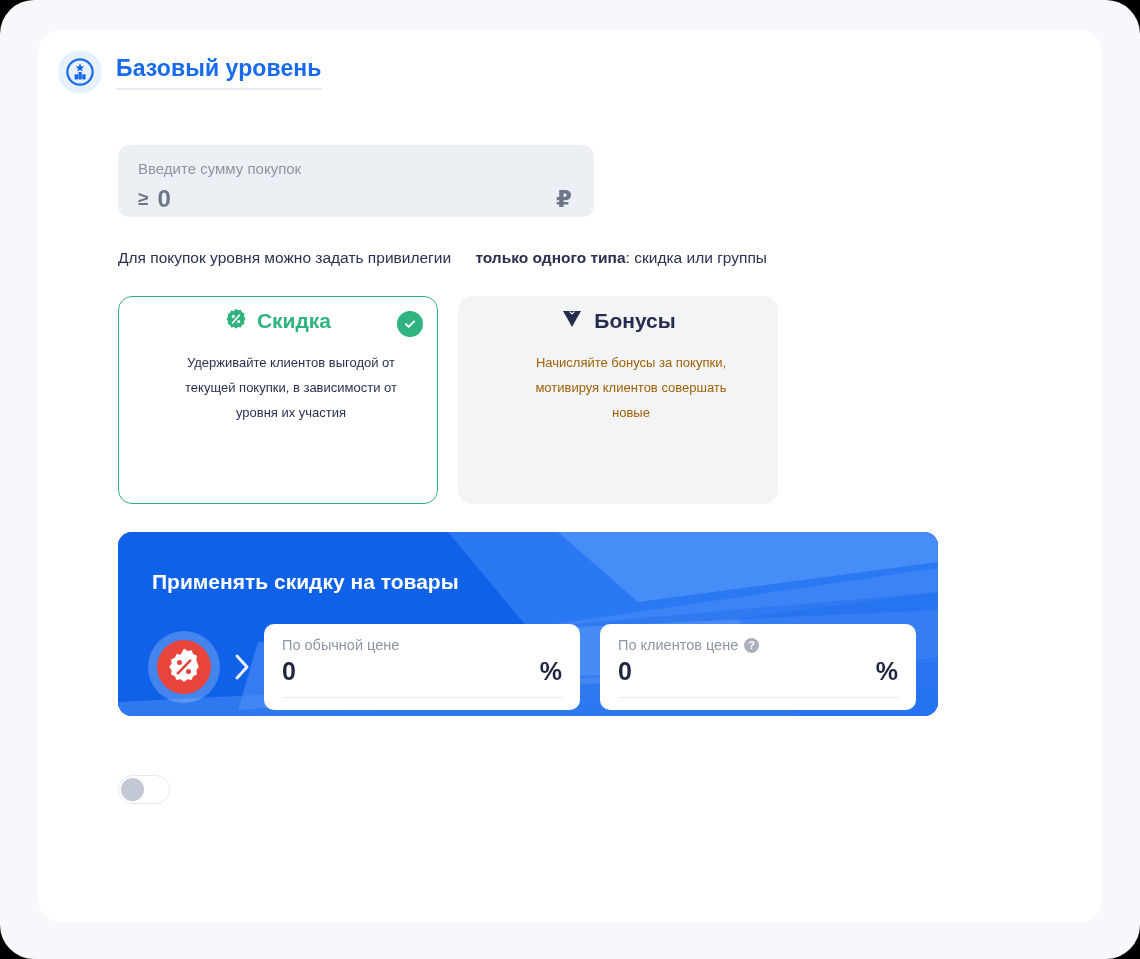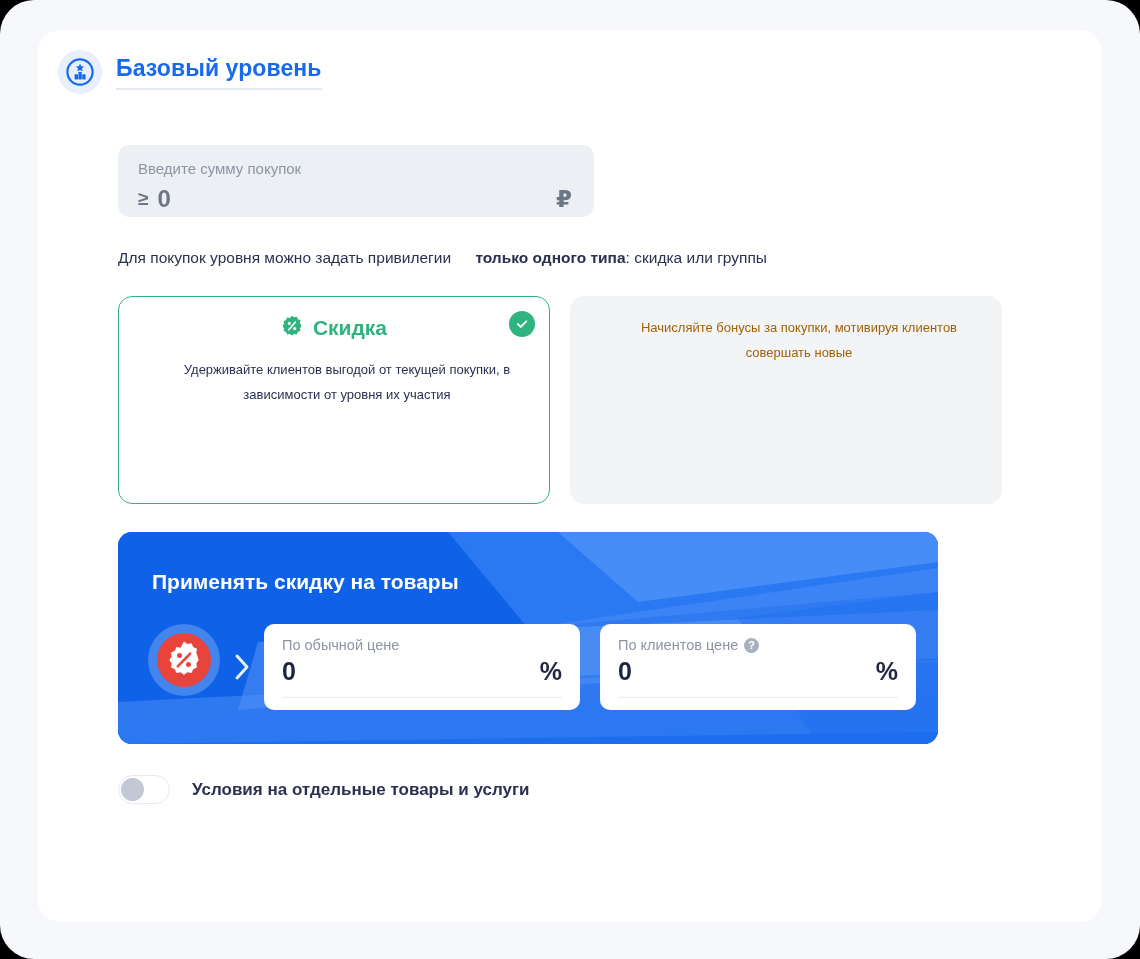--- a/index.html
+++ b/index.html
@@ -122,24 +122,24 @@
 
   
   .options {
     position: absolute;
     left: 80px;
     top: 266px;
     display: flex;
     gap: 20px;
   }
   .option {
-    width: 432px;
+    width: 320px;
     height: 208px;
     border-radius: 14px;
-    padding: 18px 34px;
+    padding: 11px 34px;
     text-align: center;
     position: relative;
   }
   .option.selected {
     background: #ffffff;
     border: 1.5px solid #2fb37f;
   }
   .option.muted {
     background: #f3f4f6;
     border: 1.5px solid #f3f4f6;
@@ -177,41 +177,42 @@
     align-items: center;
     justify-content: center;
   }
 
   
   .banner {
     position: absolute;
     left: 80px;
     top: 502px;
     width: 820px;
-    height: 212px;
+    height: 184px;
     border-radius: 14px;
     overflow: hidden;
     background: #0f62e8;
   }
   .banner-bg { position: absolute; inset: 0; }
   .banner-title {
     position: absolute;
     left: 34px;
     top: 37px;
     font-size: 21px;
     font-weight: bold;
     color: #ffffff;
     line-height: 26px;
   }
   .banner-body {
     position: absolute;
     left: 30px;
     right: 22px;
     top: 92px;
     display: flex;
+    align-items: center;
     gap: 0;
   }
   .promo-icon {
     width: 72px;
     height: 72px;
     border-radius: 50%;
     background: rgba(255,255,255,0.22);
     display: flex;
     align-items: center;
     justify-content: center;
@@ -369,20 +370,30 @@
               <circle cx="13.7" cy="13.6" r="1.55" fill="#ffffff"></circle>
               <path d="M14.3 7.2L7.7 14.8" stroke="#ffffff" stroke-width="1.7" stroke-linecap="round"></path>
             </svg>
           </span>
           <span class="option-head-text">Скидка</span>
         </div>
         <div class="option-desc">Удерживайте клиентов выгодой от текущей покупки, в зависимости от уровня их участия</div>
       </div>
 
       <div class="option muted">
+        <div class="option-head">
+          <span>
+            <svg width="24" height="22" viewBox="0 0 24 22" aria-hidden="true">
+              <path d="M3.2 3.1h17.6l-8.8 16z" fill="#262c4e"></path>
+              <path d="M3.2 3.1h17.6l-2.6 4.4H5.8z" fill="#262c4e"></path>
+              <path d="M9.6 3.6l2.4 2.3 2.4-2.3" fill="none" stroke="#ffffff" stroke-width="1.2" stroke-linejoin="round"></path>
+            </svg>
+          </span>
+          <span class="option-head-text">Бонусы</span>
+        </div>
         <div class="option-desc">Начисляйте бонусы за покупки, мотивируя клиентов совершать новые</div>
       </div>
 
     </div>
 
     <div class="banner">
       <svg class="banner-bg" viewBox="0 0 820 212" preserveAspectRatio="none" aria-hidden="true">
         <rect width="820" height="212" fill="#0f62e8"></rect>
         <polygon points="330,0 820,0 820,60 410,96" fill="#2f7ef5" opacity="0.85"></polygon>
         <polygon points="440,0 820,0 820,30 520,70" fill="#5b9bfa" opacity="0.6"></polygon>
@@ -434,17 +445,16 @@
           </div>
 
         </div>
       </div>
     </div>
 
     <div class="toggle-row">
       <div class="switch">
         <div class="knob"></div>
       </div>
-      <div class="toggle-label">Условия на отдельные товары и услуги</div>
     </div>
 
   </div>
 </div>
 
 </body></html>

